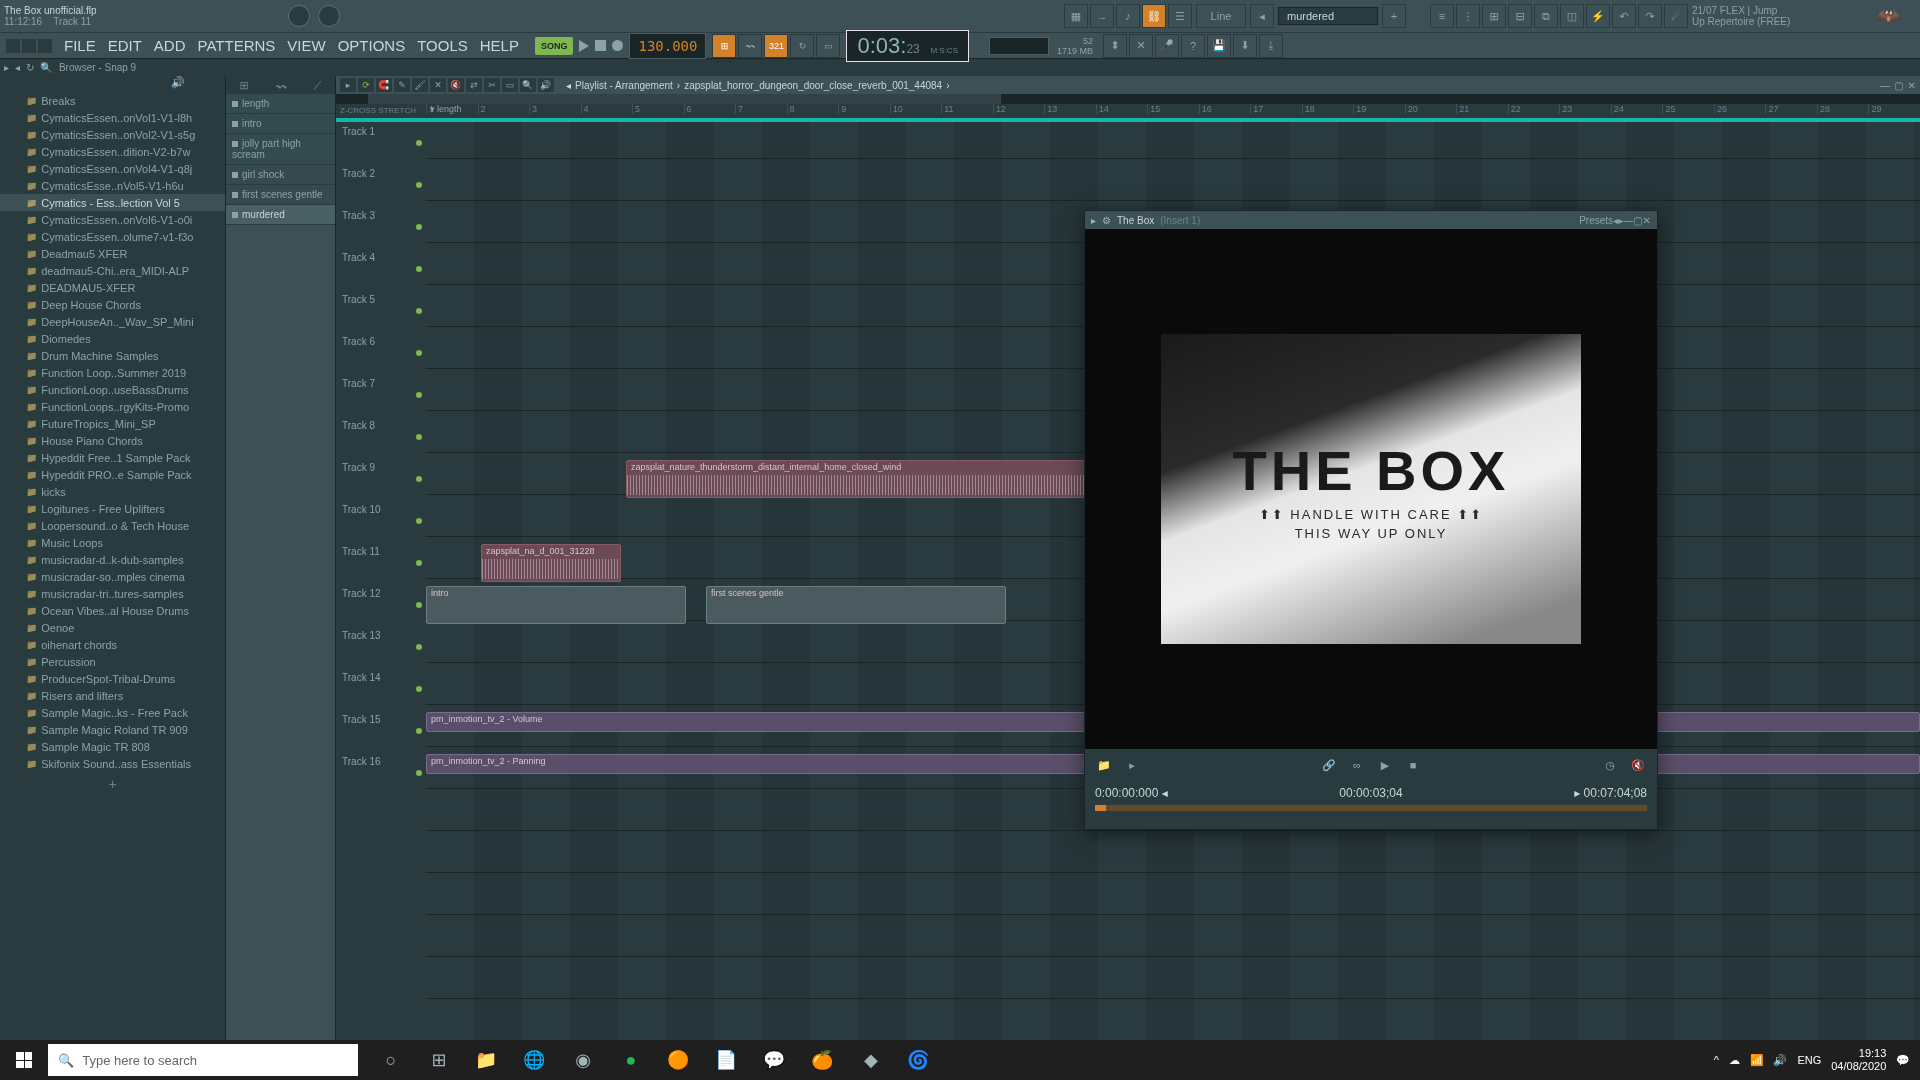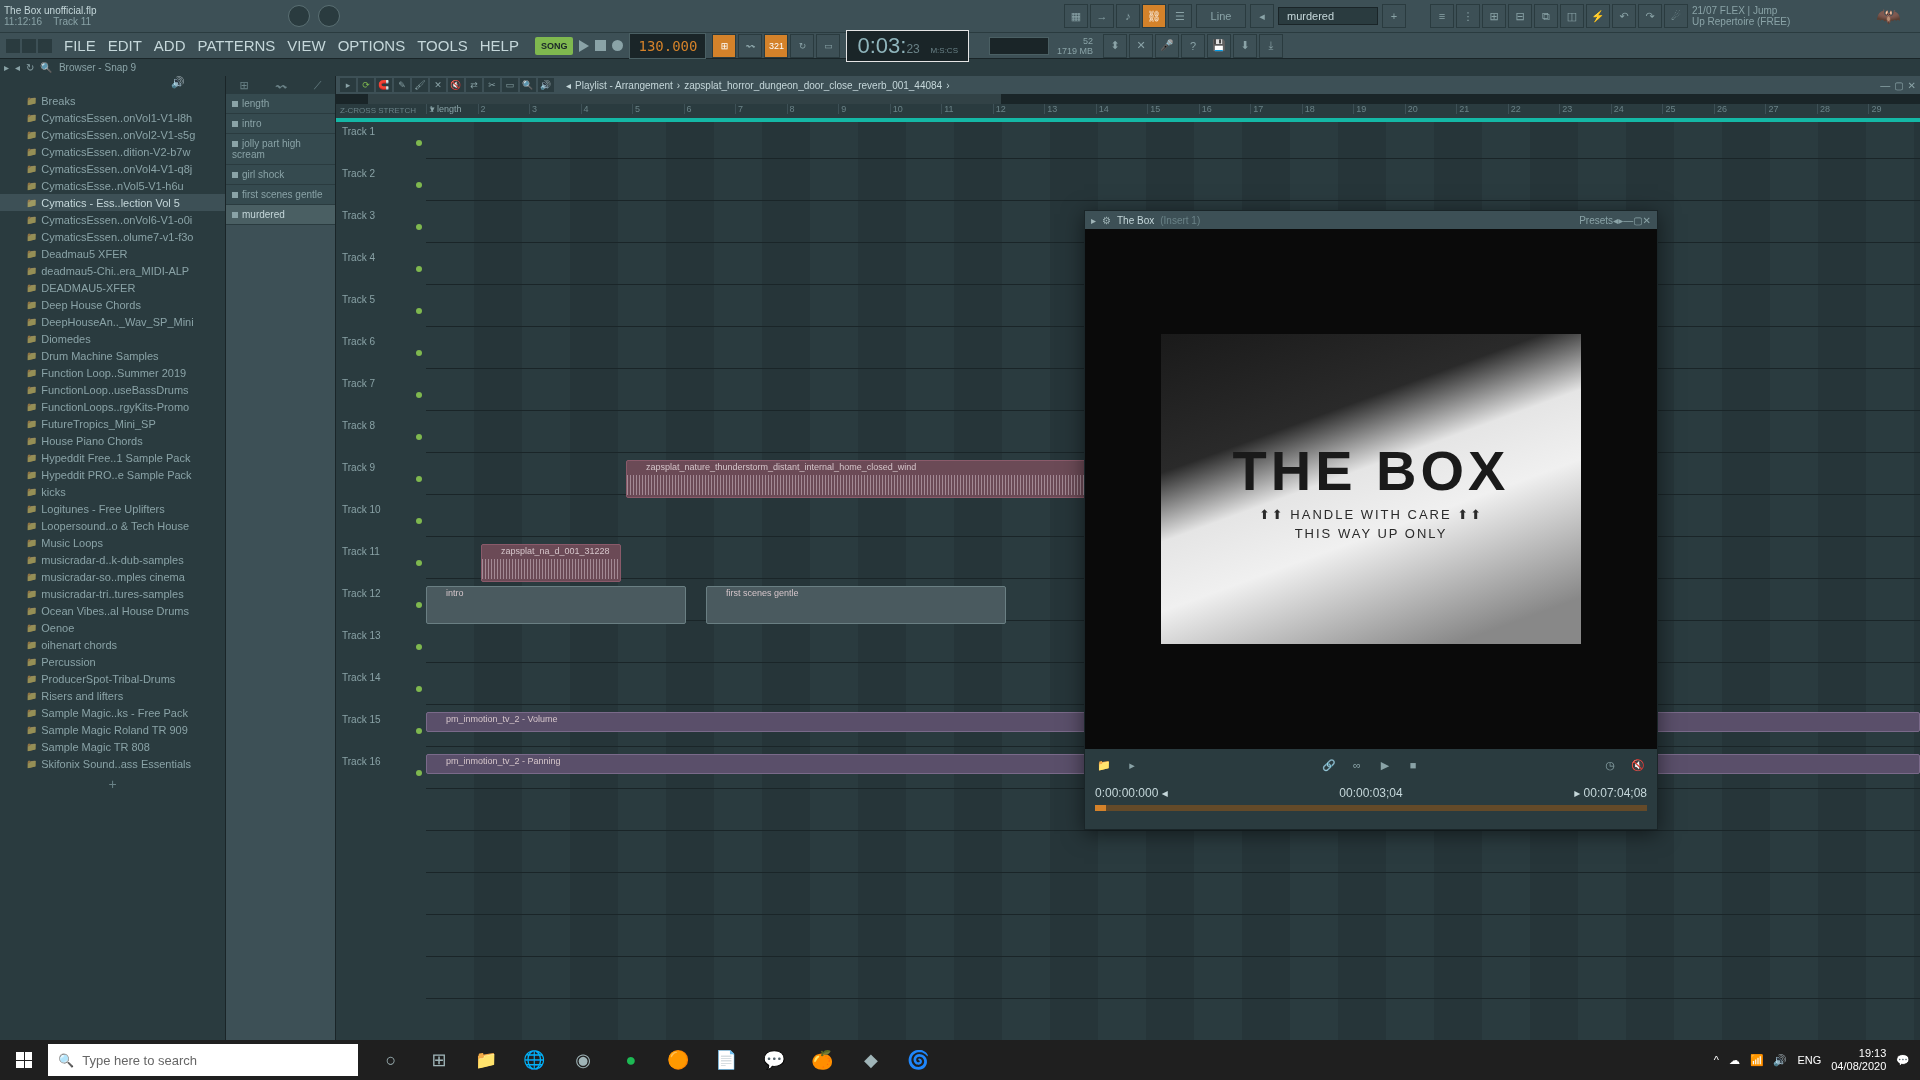--- a/index.html
+++ b/index.html
@@ -55,21 +55,21 @@
 .breadcrumb span{color:#c5d7da}
 .pl-minimap{height:10px;background:#1a2528;position:relative}
 .pl-mini-view{position:absolute;left:2%;width:40%;height:100%;background:#4a5f63;opacity:0.5}
 .pl-ruler{height:18px;background:#2a3b3f;border-bottom:4px solid #14b8a6;display:flex;position:relative}
 .ruler-labels{position:absolute;left:90px;right:0;display:flex;font-size:9px;color:#6a8287}
 .ruler-tick{flex:1;text-align:left;padding-left:2px;border-left:1px solid #3d5056}
 .track-name{height:42px;padding:4px 6px;font-size:10px;color:#8aa3a7;border-bottom:1px solid #2a3b3f;position:relative}
 .track-led{position:absolute;right:4px;top:50%;width:6px;height:6px;border-radius:50%;background:#7fb84f;transform:translateY(-50%)}
 .tracks-area{position:absolute;left:90px;right:0;top:46px;bottom:0;background:repeating-linear-gradient(90deg,#2a3b3f 0,#2a3b3f 48px,#263539 48px,#263539 96px)}
 .tracks-grid{position:absolute;inset:0;background-image:repeating-linear-gradient(0deg,transparent 0,transparent 41px,#1a2528 41px,#1a2528 42px)}
-.clip{position:absolute;height:38px;border-radius:2px;overflow:hidden;font-size:9px;padding:1px 19px}
+.clip{position:absolute;height:38px;border-radius:2px;overflow:hidden;font-size:9px;padding:1px 4px}
 .clip-audio{background:#6b4a56;border:1px solid #8a5a6a}
 .clip-audio::after{content:"";position:absolute;left:0;right:0;bottom:2px;height:20px;background:repeating-linear-gradient(90deg,rgba(200,180,190,0.6) 0,rgba(200,180,190,0.6) 1px,transparent 1px,transparent 3px)}
 .clip-pattern{background:#4a5a5f;border:1px solid #6a7f83}
 .clip-auto{background:#5a4f6a;border:1px solid #7a6a8a}
 .clip-label{color:#d5c5ca;white-space:nowrap}
 .video-window{position:absolute;left:1084px;top:210px;width:574px;height:620px;background:#2a3b3f;border:1px solid #1a2528;box-shadow:0 4px 20px rgba(0,0,0,0.5);z-index:100}
 .vw-title{height:18px;background:#3d5056;display:flex;align-items:center;padding:0 6px;font-size:10px;gap:6px}
 .vw-title .name{color:#c5d7da}
 .vw-title .sub{color:#6a8287}
 .vw-title .ctrls{margin-left:auto;display:flex;}

